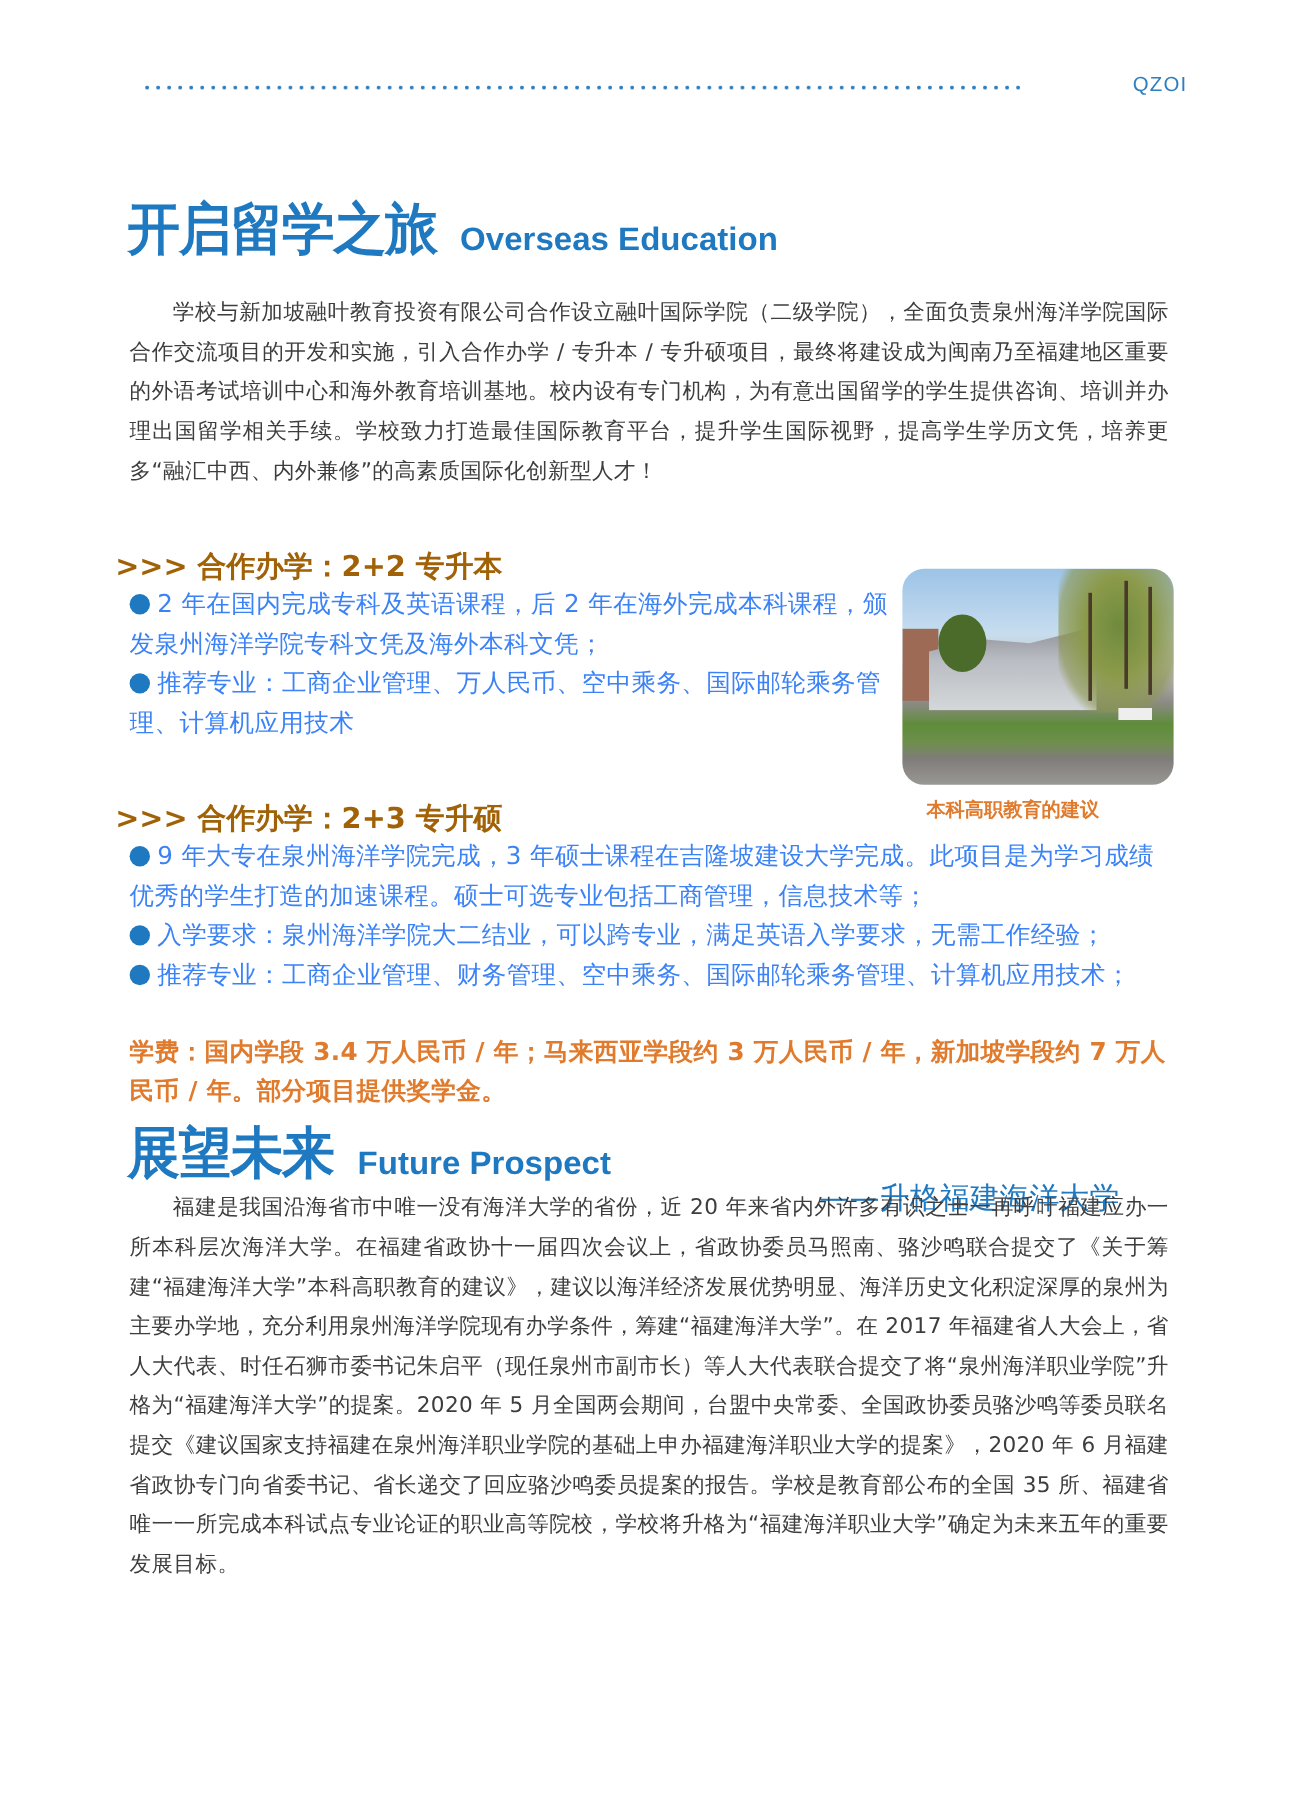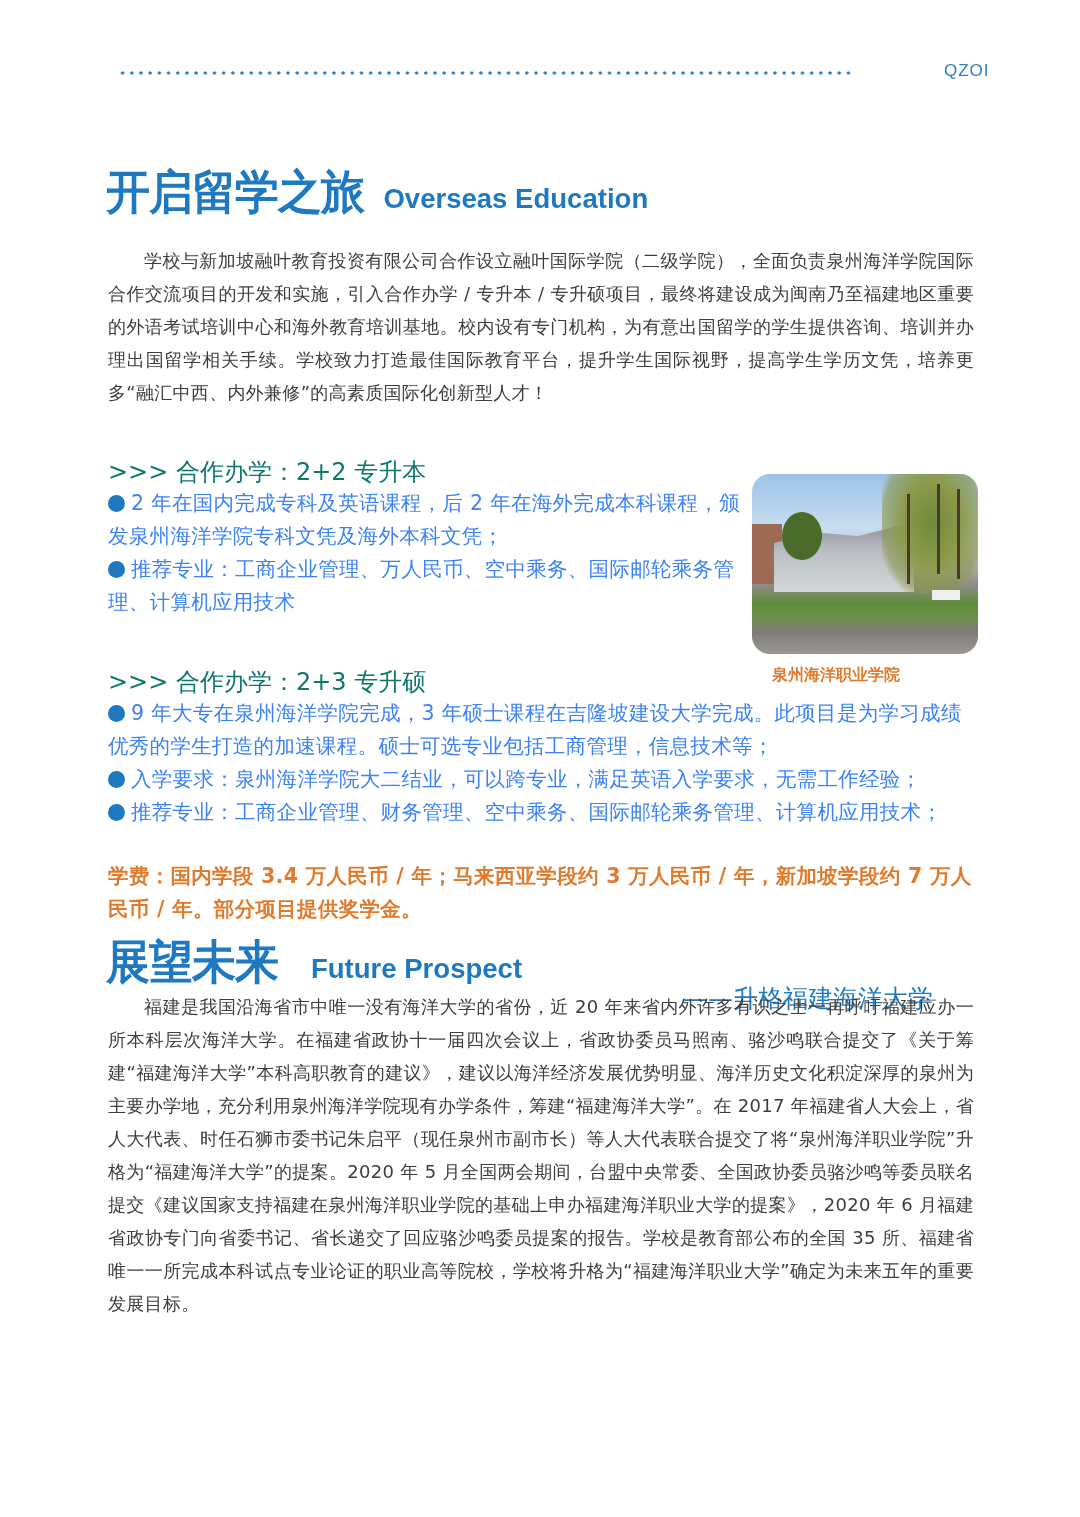--- a/index.html
+++ b/index.html
@@ -34,22 +34,23 @@
     white-space: nowrap; font-family: "DejaVu Sans", sans-serif;
   }
 
   .para {
     position: absolute; left: 108px; width: 866px; font-size: 18px; line-height: 33px;
     color: #3d3d3d; text-align: justify; letter-spacing: 0.3px;
   }
   .indent { text-indent: 2em; }
 
   .sub-head {
-    position: absolute; left: 108px; font-size: 24px; color: #0f766e; white-space: nowrap;
+    position: absolute; left: 96px; font-size: 24px; color: #a16207; white-space: nowrap;
     line-height: 30px;
+    font-weight: bold;
   }
 
   .bullet-block {
     position: absolute; left: 108px; font-size: 20.5px; line-height: 33px; color: #3b82f6;
     letter-spacing: 0.3px;
   }
   .bullet-block p { margin: 0; }
   .dot {
     display: inline-block; width: 17px; height: 17px; border-radius: 50%;
     background: #1f79c0; margin-right: 6px; vertical-align: -2px;
@@ -112,30 +113,30 @@
 <div class="photo">
   <div class="brick"></div>
   <div class="building"></div>
   <div class="tree1"></div>
   <div class="tree2"></div>
   <div class="trunk" style="left:155px; top:20px;"></div>
   <div class="trunk" style="left:185px; top:10px;"></div>
   <div class="trunk" style="left:205px; top:15px;"></div>
   <div class="sign"></div>
 </div>
-<div class="caption">泉州海洋职业学院</div>
+<div class="caption">本科高职教育的建议</div>
 
 <div class="sub-head" style="top:667px;">&gt;&gt;&gt; 合作办学：2+3 专升硕</div>
 <div class="bullet-block" style="top:697px; width:866px;">
   <p><span class="dot"></span><span>9 年大专在泉州海洋学院完成，3 年硕士课程在吉隆坡建设大学完成。此项目是为学习成绩优秀的学生打造的加速课程。硕士可选专业包括工商管理，信息技术等；</span></p>
   <p><span class="dot"></span><span>入学要求：泉州海洋学院大二结业，可以跨专业，满足英语入学要求，无需工作经验；</span></p>
   <p><span class="dot"></span><span>推荐专业：工商企业管理、财务管理、空中乘务、国际邮轮乘务管理、计算机应用技术；</span></p>
 </div>
 
 <p class="fee">学费：国内学段 3.4 万人民币 / 年；马来西亚学段约 3 万人民币 / 年，新加坡学段约 7 万人民币 / 年。部分项目提供奖学金。</p>
 
-<div class="section-title" style="left:106px; top:938px;gap:13px;">
+<div class="section-title" style="left:106px; top:938px;">
   <span class="title-cn">展望未来</span>
   <span class="title-en">Future Prospect</span>
 </div>
 <div class="title-sub">——升格福建海洋大学</div>
 
 <p class="para indent" style="top:990px;">福建是我国沿海省市中唯一没有海洋大学的省份，近 20 年来省内外许多有识之士一再呼吁福建应办一所本科层次海洋大学。在福建省政协十一届四次会议上，省政协委员马照南、骆沙鸣联合提交了《关于筹建“福建海洋大学”本科高职教育的建议》，建议以海洋经济发展优势明显、海洋历史文化积淀深厚的泉州为主要办学地，充分利用泉州海洋学院现有办学条件，筹建“福建海洋大学”。在 2017 年福建省人大会上，省人大代表、时任石狮市委书记朱启平（现任泉州市副市长）等人大代表联合提交了将“泉州海洋职业学院”升格为“福建海洋大学”的提案。2020 年 5 月全国两会期间，台盟中央常委、全国政协委员骆沙鸣等委员联名提交《建议国家支持福建在泉州海洋职业学院的基础上申办福建海洋职业大学的提案》，2020 年 6 月福建省政协专门向省委书记、省长递交了回应骆沙鸣委员提案的报告。学校是教育部公布的全国 35 所、福建省唯一一所完成本科试点专业论证的职业高等院校，学校将升格为“福建海洋职业大学”确定为未来五年的重要发展目标。</p>
 
 </body></html>

